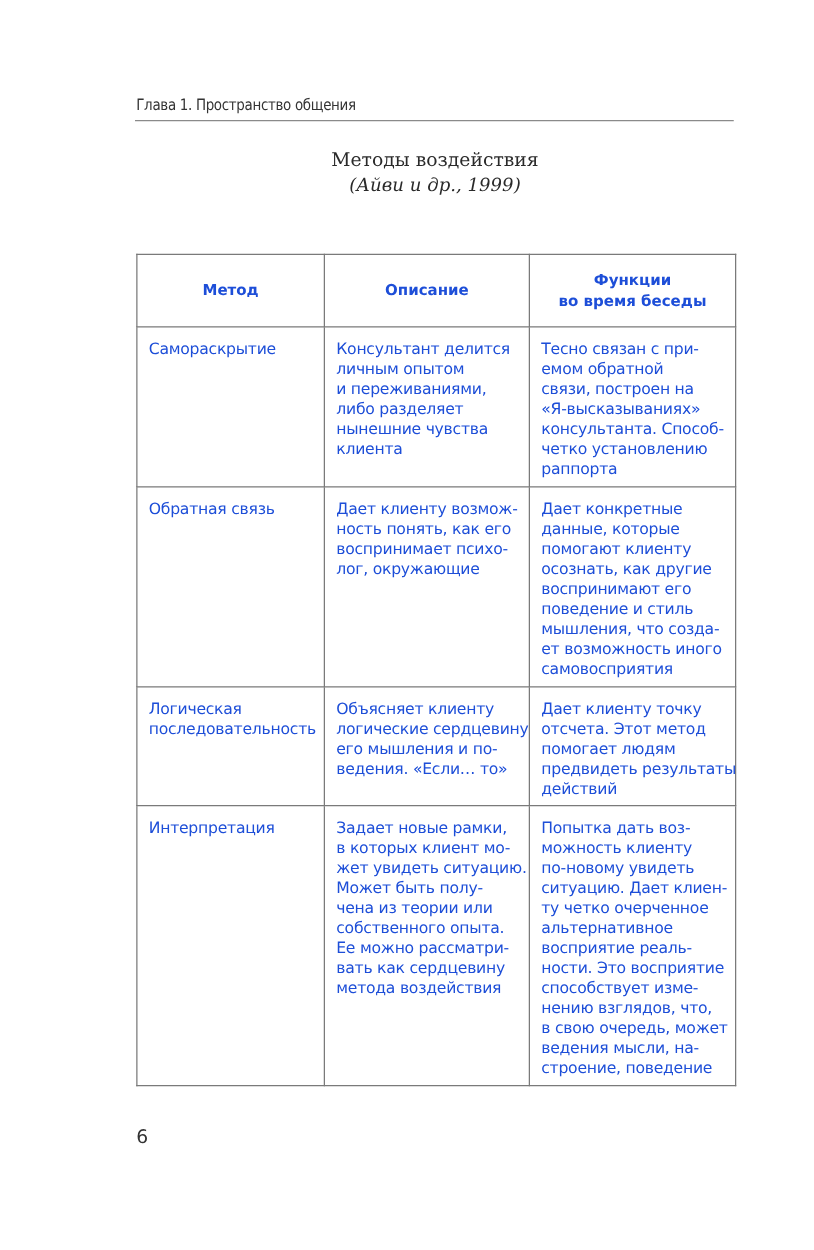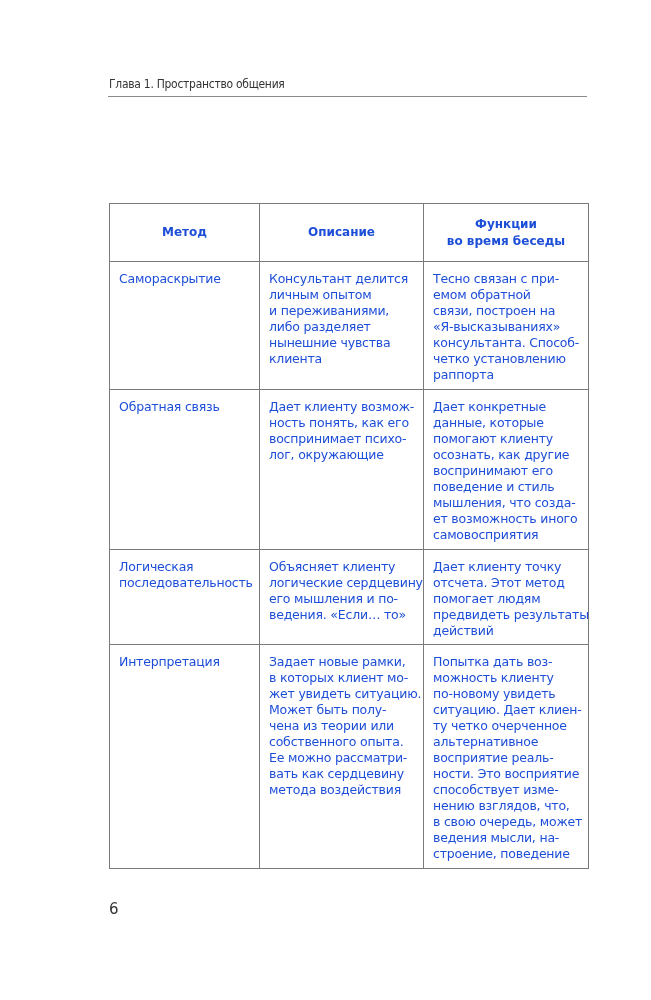--- a/index.html
+++ b/index.html
@@ -50,20 +50,22 @@
     font-family: "DejaVu Sans", sans-serif; font-size: 15px; color: #333;
   }
 </style>
 </head>
 <body>
 
 <div class="running-head">Глава 1. Пространство общения</div>
 <div class="head-rule"></div>
 
 <div class="caption">
+  <div class="subtitle">Методы воздействия</div>
+  <div class="source">(Айви и др., 1999)</div>
 </div>
 
 <table class="methods">
   <colgroup>
       <col class="c1">
       <col class="c2">
       <col class="c3">
     </colgroup>
   <thead>
     <tr>

